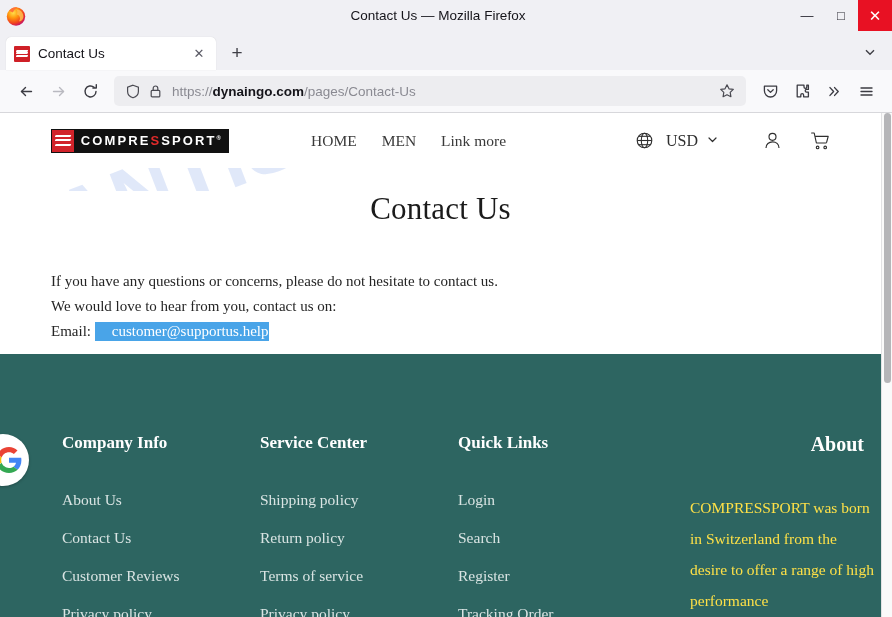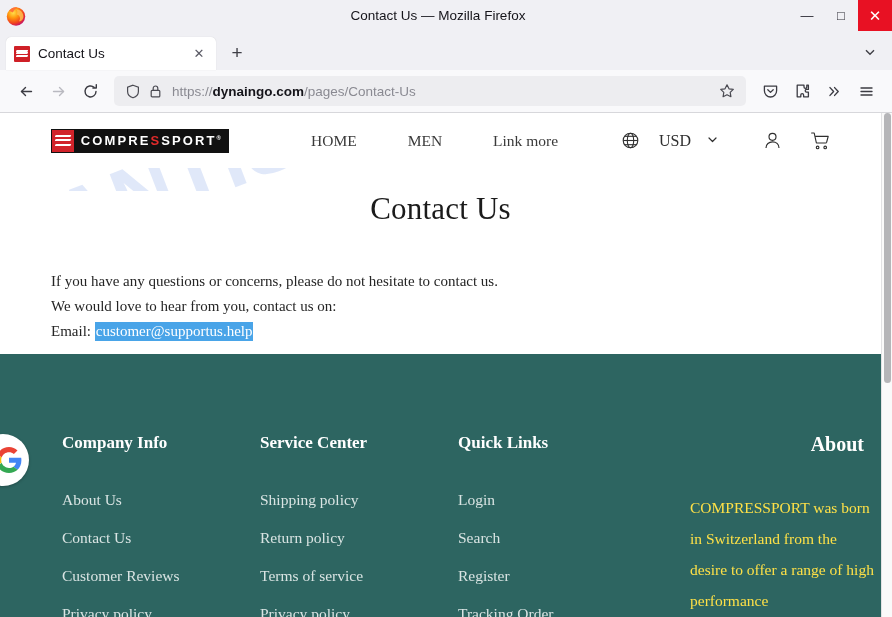--- a/index.html
+++ b/index.html
@@ -309,38 +309,38 @@
     color: #e12b2b;
   }
   .logo-text sup {
     font-size: 6px;
     vertical-align: super;
   }
   .nav-menu {
     display: flex;
     align-items: flex-start;
     margin-left: 82px;
-    gap: 51px;
+    gap: 25px;
   }
   .nav-item {
     font-family: "Liberation Serif", serif;
     font-size: 15.5px;
     color: #3a3a3a;
     white-space: nowrap;
   }
   .header-right {
     margin-left: auto;
     margin-right: 48px;
     display: flex;
     align-items: center;
   }
   .currency {
     display: flex;
     align-items: center;
-    gap: 15px;
+    gap: 8px;
     margin-right: 40px;
   }
   .currency-label {
     font-family: "Liberation Serif", serif;
     font-size: 16px;
     color: #2f2f2f;
   }
   .icon-btn {
     width: 26px;
     height: 26px;
@@ -372,21 +372,21 @@
     margin: 42px 0 0 51px;
     font-family: "Liberation Serif", serif;
     font-size: 15px;
     color: #252525;
     line-height: 25px;
   }
   .body-copy p { margin: 0; }
   .email-sel {
     background: #49a4e8;
     color: #ffffff;
-    padding: 1px 1px 2px 1px;
+    padding: 1px 1px 2px 17px;
   }
 
   
   .site-footer {
     position: relative;
     background: #2d6561;
     height: 270px;
     z-index: 2;
     overflow: hidden;
   }

